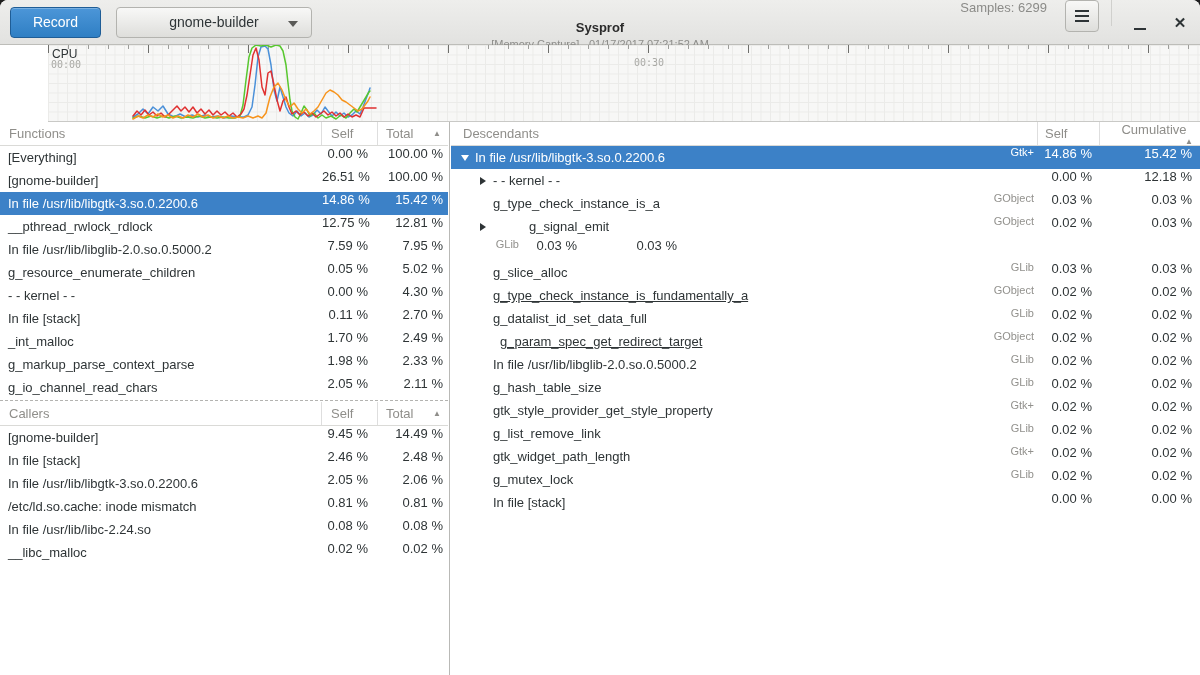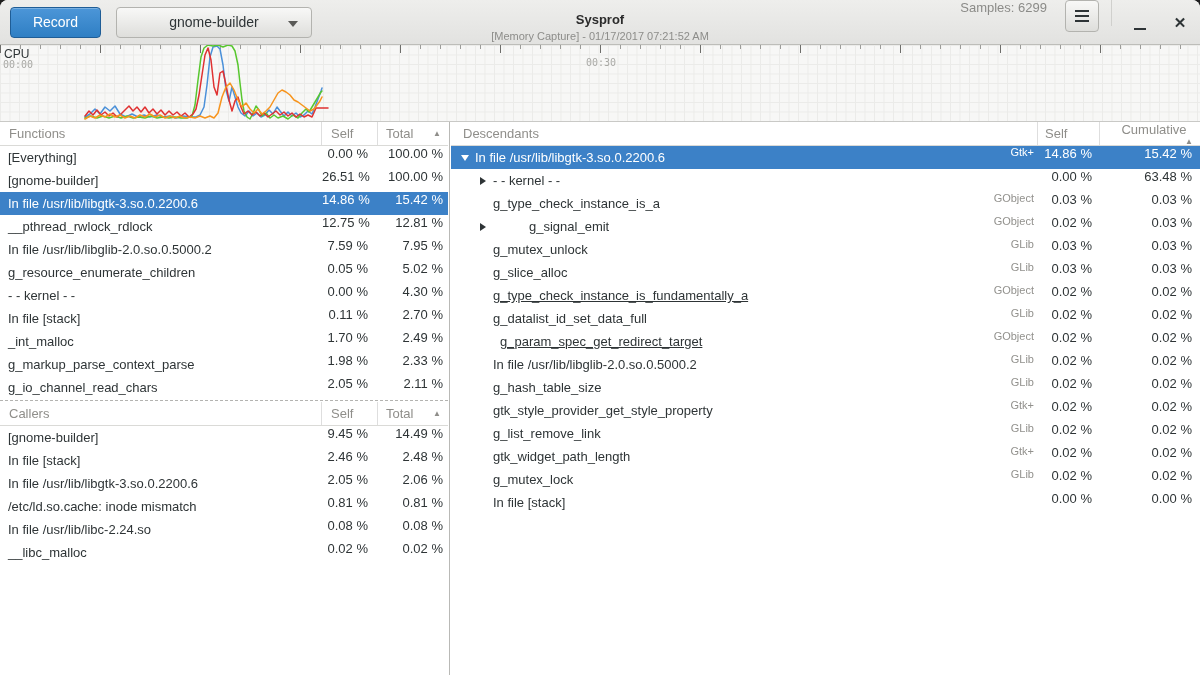--- a/index.html
+++ b/index.html
@@ -15,42 +15,42 @@
                 background:linear-gradient(#4c96d8,#2f7fc4); border:1px solid #1f5d96;
                 color:#ffffff; font-size:14px; display:flex; align-items:center; justify-content:center;
                 box-shadow:inset 0 1px 0 rgba(255,255,255,.25); cursor:pointer; }
   .target-btn { margin-left:15px; width:196px; height:31px; border-radius:4px;
                 background:linear-gradient(#f8f8f7,#dededb); border:1px solid #b3b3af;
                 color:#2e3436; font-size:14px; display:flex; align-items:center; justify-content:center;
                 position:relative; cursor:pointer; }
   .chev-down { position:absolute; right:13px; top:13px; width:0; height:0;
                border-left:5px solid transparent; border-right:5px solid transparent;
                border-top:6px solid #5a5a57; }
-  .title-block { position:absolute; left:300px; right:300px; top:4px; height:45px;
+  .title-block { position:absolute; left:300px; right:300px; top:12px; height:45px;
                  display:flex; flex-direction:column; align-items:center; justify-content:center;
                  pointer-events:none; }
   .title { font-size:13px; font-weight:bold; color:#2b2b2b; }
   .subtitle { font-size:11px; color:#8d8d8a; margin-top:3px; }
   .right-controls { margin-left:auto; display:flex; align-items:flex-start; height:100%; }
   .samples { font-size:13px; color:#8b8b88; margin-right:18px; }
   .menu-btn { width:34px; height:32px; border-radius:4px; background:linear-gradient(#f8f8f7,#dededb);
               border:1px solid #b3b3af; display:flex; flex-direction:column; align-items:center;
               justify-content:center; gap:3px; cursor:pointer; }
   .menu-btn .bar { width:14px; height:2px; background:#2e3436; }
   .tb-sep { width:1px; height:26px; background:#d0d0cd; margin:0 8px 0 12px; }
   .win-btn { width:40px; height:45px; display:flex; align-items:center; justify-content:center;
              cursor:pointer; color:#2e3436; }
   .min-glyph { width:12px; height:2px; background:#2e3436; margin-top:12px; }
   .close-glyph { font-size:15px; font-weight:bold; line-height:1; }
 
   
   .cpu { height:77px; position:relative; background-color:#f7f7f6; border-bottom:1px solid #c9c9c6;
          background-image:linear-gradient(to right,#ebebe9 1px,transparent 1px),
                           linear-gradient(to bottom,#ebebe9 1px,transparent 1px);
-         background-size:9.5px 9.5px; cursor:crosshair; }
+         background-size:9.5px 9.5px; cursor:crosshair;margin-left:48px; }
   .cpu svg { position:absolute; left:0; top:0; }
   .cpu-label { position:absolute; left:4px; top:2px; font-size:12px; color:#2e3436; }
   .cpu-time { position:absolute; font-size:10px; color:#a9a9a5; font-family:"DejaVu Sans Mono", monospace; }
   .cpu-time.t0 { left:3px; top:14px; }
   .cpu-time.t30 { left:586px; top:12px; }
 
   
   .content { display:flex; height:553px; background:#ffffff; }
   .left-pane { width:448px; display:flex; flex-direction:column; }
   .pane-sep-v { width:3px; background:linear-gradient(to right,#ffffff 1px,#b9b9b6 1px,#b9b9b6 2px,#ffffff 2px); cursor:col-resize; }
@@ -332,21 +332,21 @@
           </div>
           <div class="trow">
             <span class="c-name" style="padding-left: 27px;">
               <span class="exp-slot">
                 <span class="tri-collapsed"></span>
               </span>
               <span>- - kernel - -</span>
             </span>
             <span class="c-tag"></span>
             <span class="c-self-r">0.00 %</span>
-            <span class="c-cum">63.48 %</span>
+            <span class="c-cum">12.18 %</span>
           </div>
           <div class="trow">
             <span class="c-name" style="padding-left: 27px;">
               <span class="exp-slot"></span>
               <span>g_type_check_instance_is_a</span>
             </span>
             <span class="c-tag">GObject</span>
             <span class="c-self-r">0.03 %</span>
             <span class="c-cum">0.03 %</span>
           </div>
@@ -355,24 +355,20 @@
               <span class="exp-slot">
                 <span class="tri-collapsed"></span>
               </span>
               <span>g_signal_emit</span>
             </span>
             <span class="c-tag">GObject</span>
             <span class="c-self-r">0.02 %</span>
             <span class="c-cum">0.03 %</span>
           </div>
           <div class="trow">
-            <span class="c-name" style="padding-left: 27px;">
-              <span class="exp-slot"></span>
-              <span>g_mutex_unlock</span>
-            </span>
             <span class="c-tag">GLib</span>
             <span class="c-self-r">0.03 %</span>
             <span class="c-cum">0.03 %</span>
           </div>
           <div class="trow">
             <span class="c-name" style="padding-left: 27px;">
               <span class="exp-slot"></span>
               <span>g_slice_alloc</span>
             </span>
             <span class="c-tag">GLib</span>

